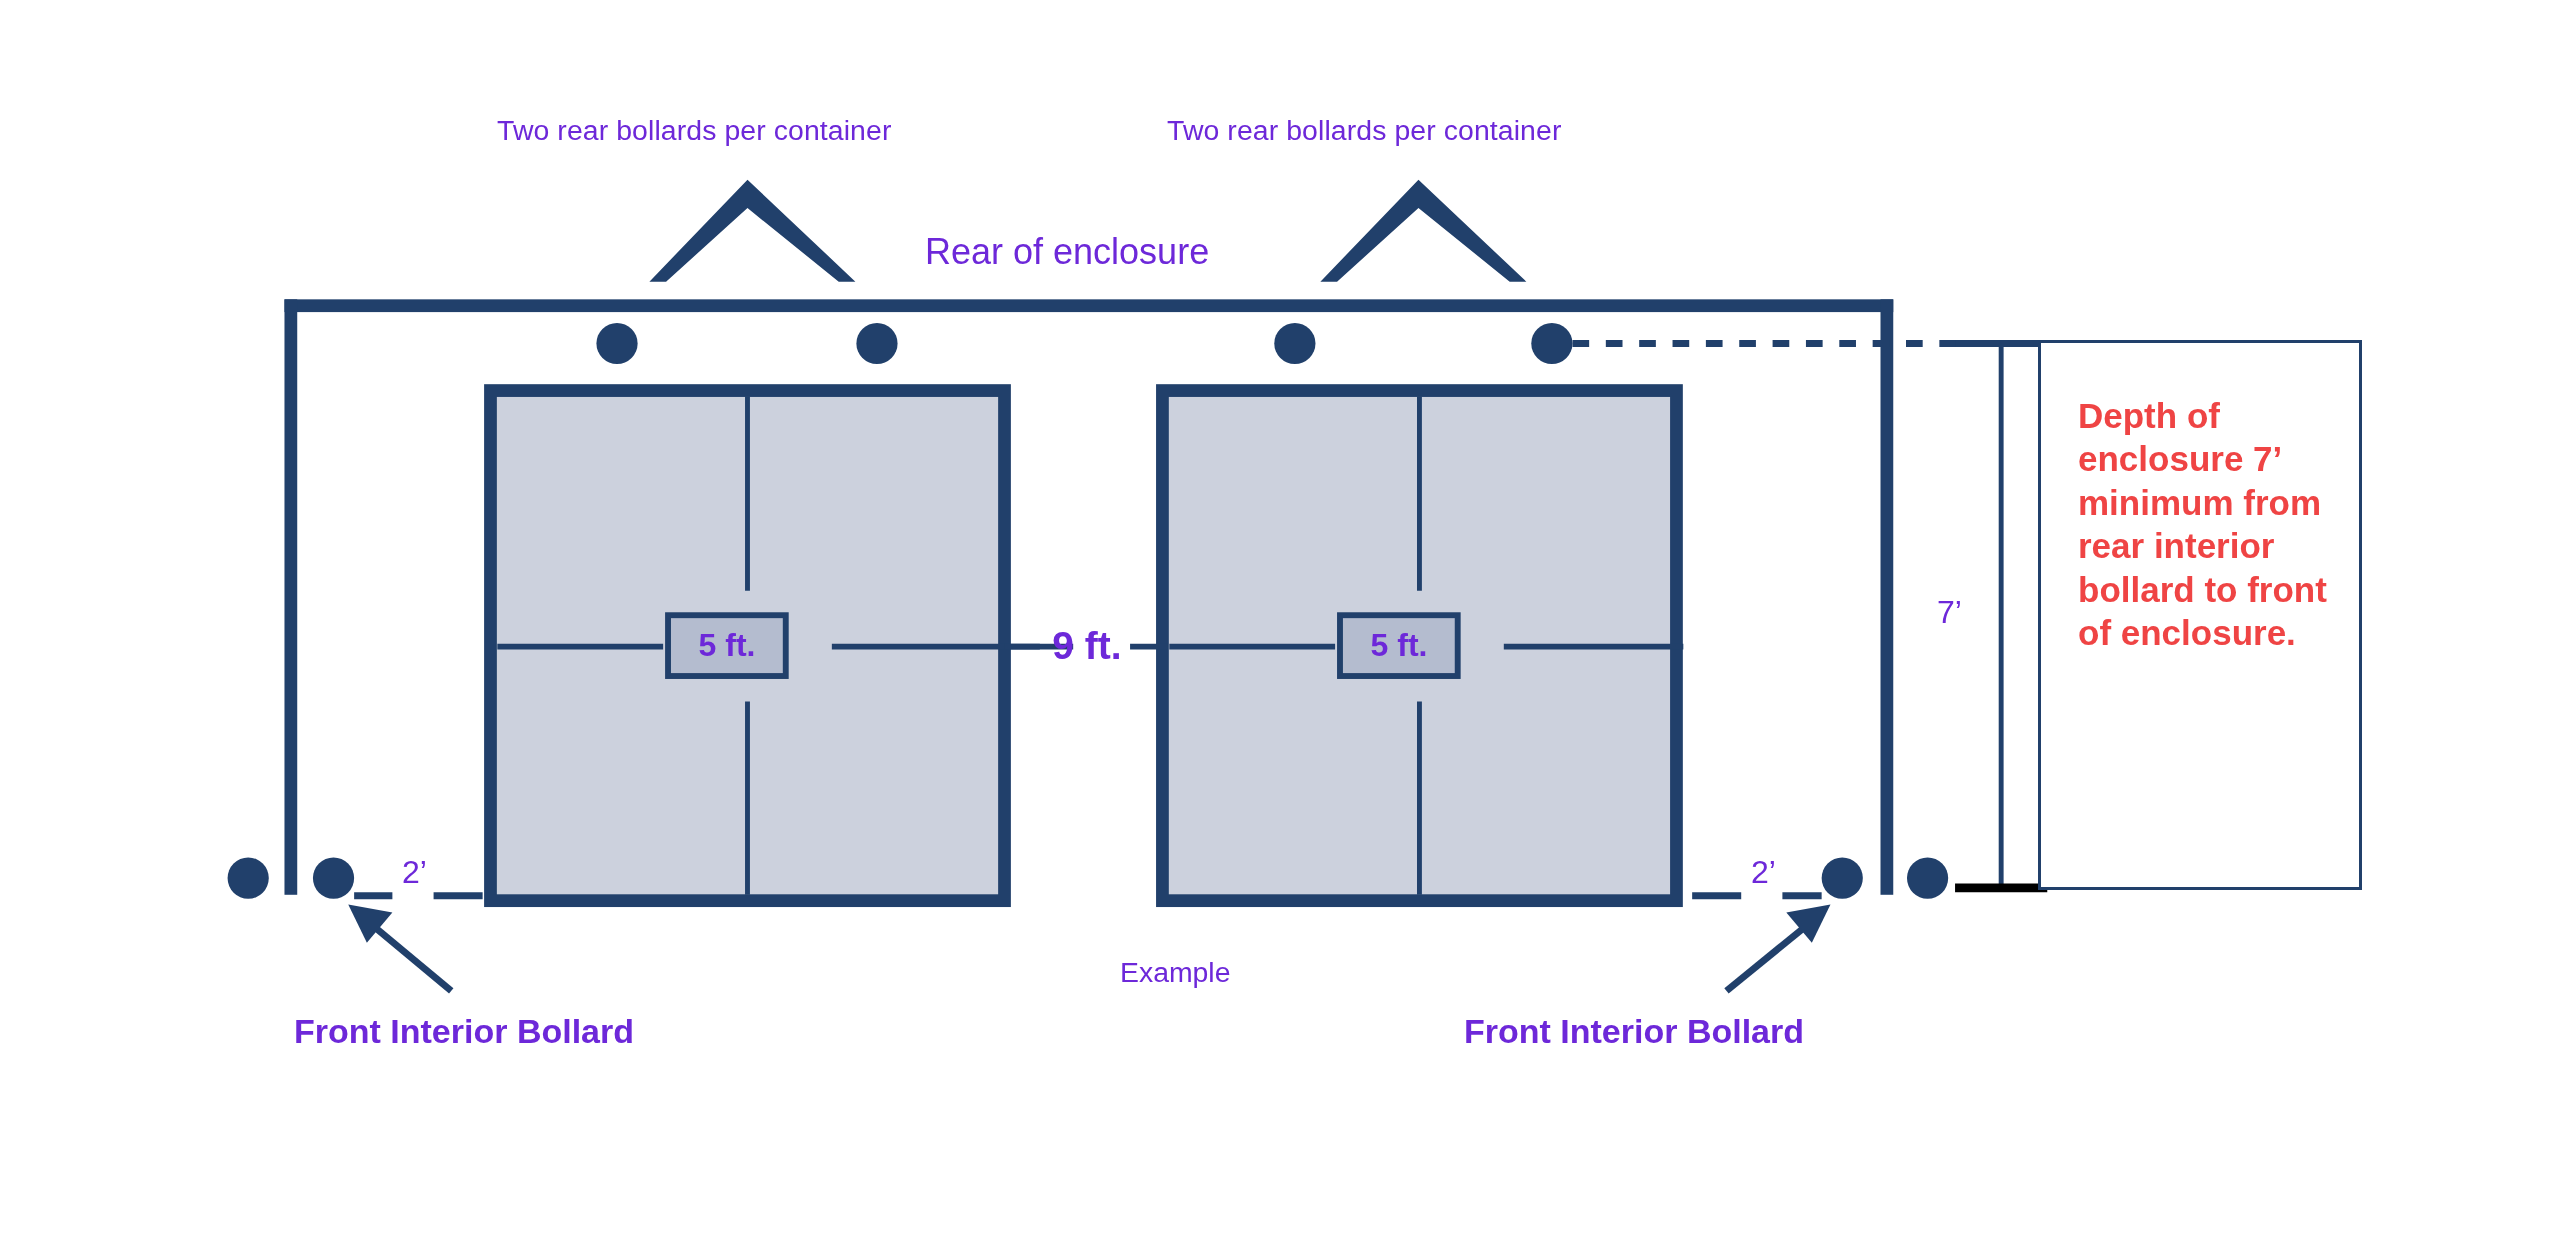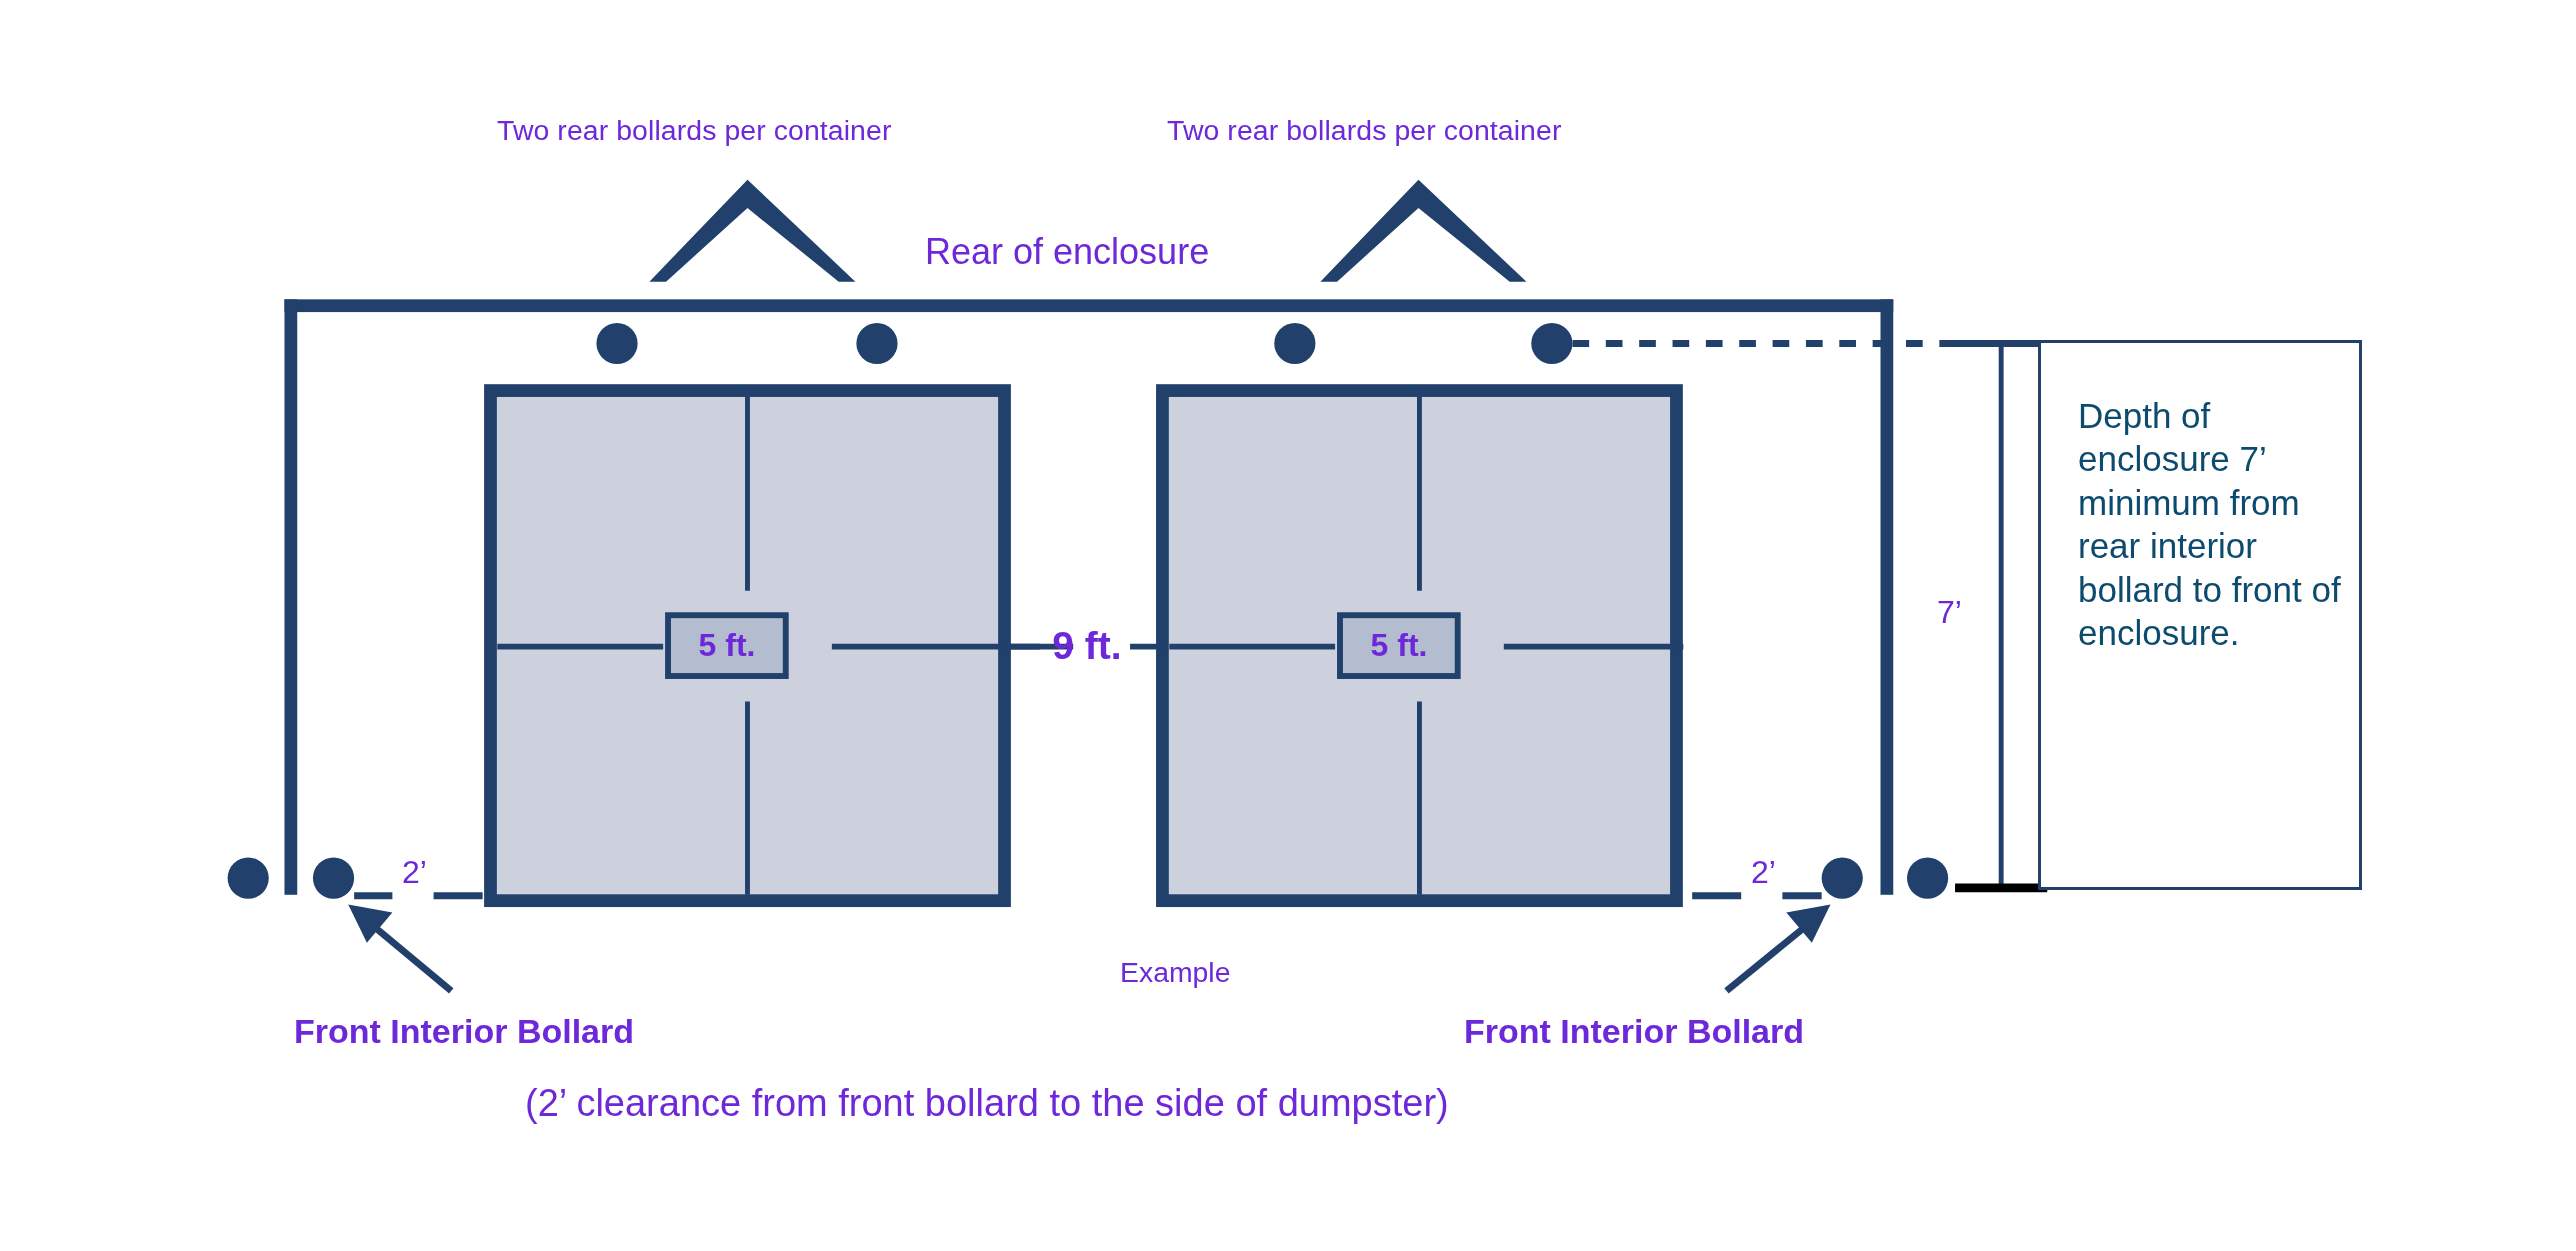--- a/index.html
+++ b/index.html
@@ -30,23 +30,23 @@
     position:absolute;
     box-sizing:border-box;
     border:3.9px solid #21406b;
     background:#ffffff;
   }
   .infobox .txt{
     position:absolute;
     left:37px;top:51px;
     width:265px;
     font-size:35px;
-    font-weight:400;
+    font-weight:700;
     line-height:1.24;
-    color:#0c4a6e;
+    color:#ef4444;
     white-space:pre-line;
   }
 </style>
 </head>
 <body>
 
 <div id="stage">
 
   <svg id="diagram" viewBox="0 0 2626 1276">
 
@@ -128,20 +128,19 @@
   <div class="lbl lbl-reg t-tick" style="left:1744px;top:855px;width:39px;text-align:center;">2’</div>
 
   <div class="lbl lbl-reg t-7" style="left:1937px;top:595px;">7’</div>
 
   <div class="lbl lbl-reg t-example" style="left:1084px;top:957px;margin-left:36px;">Example</div>
 
   <div class="lbl t-fib" style="left:294px;top:1012px;">Front Interior Bollard</div>
 
   <div class="lbl t-fib" style="left:1464px;top:1012px;">Front Interior Bollard</div>
 
-  <div class="lbl lbl-reg t-caption" style="left:525px;top:1082px;">(2’ clearance from front bollard to the side of dumpster)</div>
 
   <div class="infobox" style="left:2038px;top:340px;width:324px;height:550px;">
     <div class="txt">Depth of enclosure 7’ minimum from rear interior bollard to front of enclosure.</div>
   </div>
 
 </div>
 
 
 </body></html>

